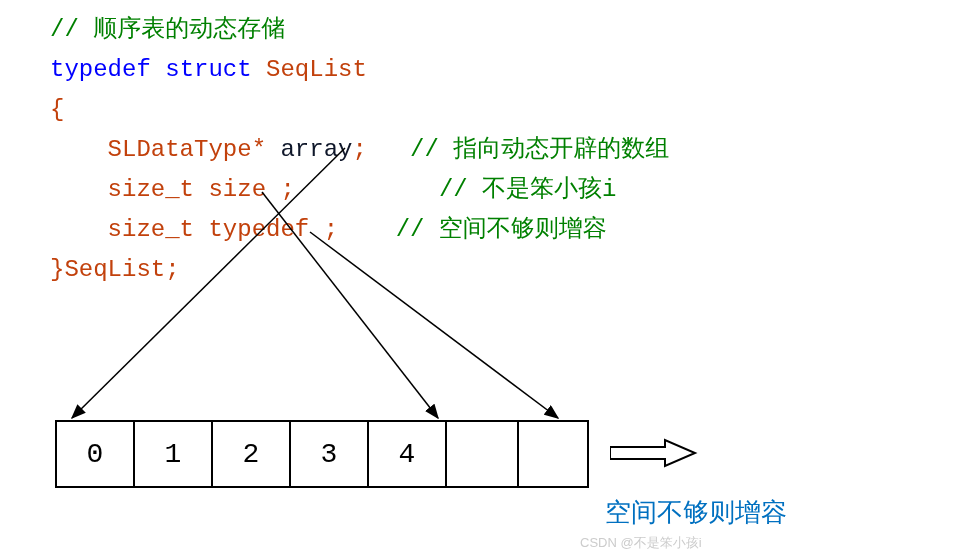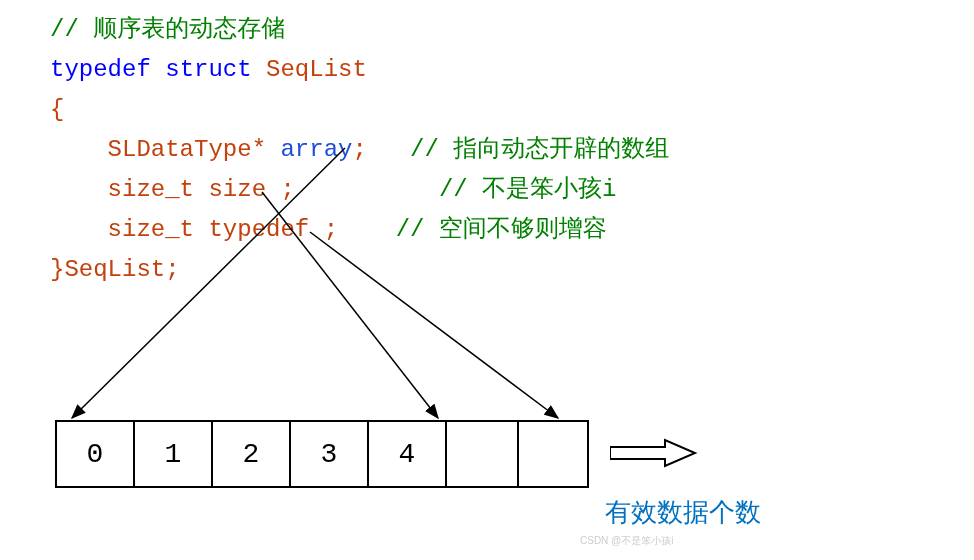--- a/index.html
+++ b/index.html
@@ -12,21 +12,21 @@
       position: relative;
       padding: 10px 0 0 50px;
     }
     .code-line {
       line-height: 40px;
       white-space: pre;
     }
     .comment { color: #008000; }
     .keyword { color: #0000ff; }
     .plain { color: #c2410c; }
-    .identifier { color: #1d4ed8; margin-top: 42px; }
+    .identifier { color: #0f172a; margin-top: 42px; }
     
     .array-container {
       position: absolute;
       top: 420px;
       left: 55px;
       display: flex;
     }
     .array-cell {
       width: 78px;
       height: 68px;
@@ -67,21 +67,21 @@
       color: #0070c0;
       font-size: 26px;
       font-family: "SimSun", sans-serif;
     }
     
     .watermark {
       position: absolute;
       top: 534px;
       left: 580px;
       color: #ccc;
-      font-size: 10px;
+      font-size: 13px;
       font-family: "Microsoft YaHei", sans-serif;
       text-align: right;
     }
   </style>
 </head>
 <body>
 
 <div class="code-line"><span class="comment">// 顺序表的动态存储</span></div>
 <div class="code-line"><span class="keyword">typedef</span><span class="plain"> </span><span class="keyword">struct</span><span class="plain"> SeqList</span></div>
 <div class="code-line"><span class="plain">{</span></div>
@@ -108,15 +108,15 @@
   </defs>
   <line x1="345" y1="148" x2="72" y2="418" stroke="#000" stroke-width="1.5" marker-end="url(#arrowhead)"></line>
   <line x1="262" y1="192" x2="438" y2="418" stroke="#000" stroke-width="1.5" marker-end="url(#arrowhead)"></line>
   <line x1="310" y1="232" x2="558" y2="418" stroke="#000" stroke-width="1.5" marker-end="url(#arrowhead)"></line>
 </svg>
 
 <svg class="right-arrow" width="90" height="30">
   <polygon points="0,9 55,9 55,2 85,15 55,28 55,21 0,21" fill="none" stroke="#000" stroke-width="2"></polygon>
 </svg>
 
-<div class="bottom-text">有效数据个数</div>
+<div class="bottom-text">空间不够则增容</div>
 
 <div class="watermark">CSDN @不是笨小孩i</div>
 
 </body></html>

